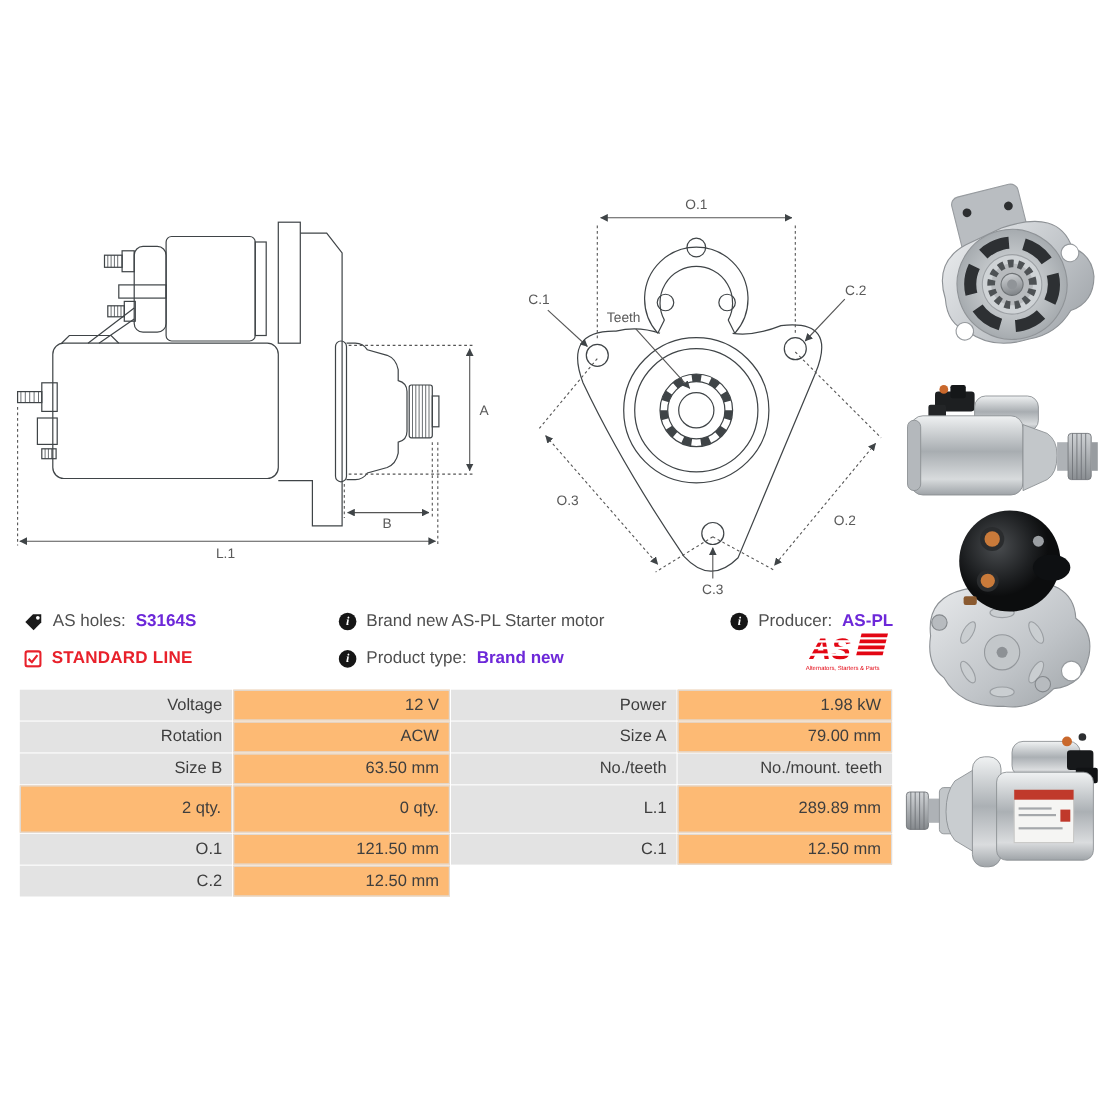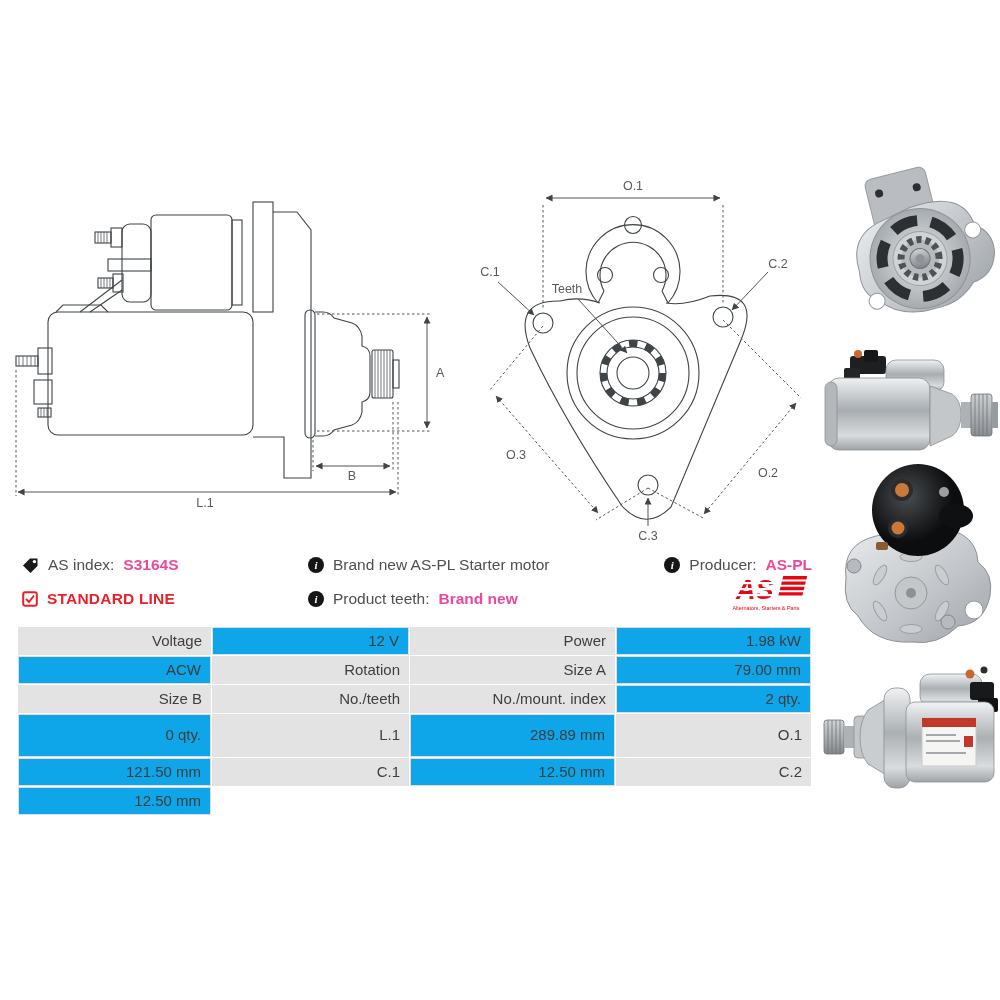--- a/index.html
+++ b/index.html
@@ -3,34 +3,34 @@
 <meta charset="utf-8">
 <style>
   html,body{margin:0;padding:0;background:#fff;}
   #stage{position:relative;width:1000px;height:1000px;background:#fff;overflow:hidden;
          font-family:"Liberation Sans",sans-serif;color:#3e3e3e;}
   .abs{position:absolute;}
   svg text{font-family:"Liberation Sans",sans-serif;}
   .dim{font-size:12.5px;fill:#5a5a5a;}
   
   .inforow{position:absolute;display:flex;align-items:center;gap:9px;font-size:15.5px;color:#4f4f4f;white-space:nowrap;}
-  .inforow b{color:#ec4899;}
+  .inforow b{color:#6d28d9;}
   .redtxt{color:#e8212b;font-weight:bold;letter-spacing:.2px;}
   .iicon{width:16px;height:16px;min-width:16px;border-radius:50%;background:#161616;color:#fff;
          display:flex;align-items:center;justify-content:center;
          font-size:11px;font-weight:bold;font-style:italic;font-family:"Liberation Serif",serif;}
   
   #spec{position:absolute;left:18px;top:627px;display:grid;
         grid-template-columns:193px 197px 205px 195px;
         grid-template-rows:28px 28px 28px 43px 28px 28px;
         gap:1px;font-size:15px;}
   .cell{display:flex;align-items:center;justify-content:flex-end;
         padding-right:9px;box-sizing:border-box;text-align:right;line-height:1.25;color:#3e3e3e;}
   .lab{background:#e3e3e3;}
-  .val{background:#0ea5e9;border:1px solid #dedede;}
+  .val{background:#fdba74;border:1px solid #dedede;}
   .logo-wrap{position:absolute;left:720px;top:573px;width:92px;text-align:center;}
 </style>
 </head>
 <body>
 
 <div id="stage">
 
   <svg class="abs" style="left:0;top:160px" width="820" height="400" viewBox="0 0 820 400">
     <defs>
       <marker id="arr" viewBox="0 0 8 8" refX="7.5" refY="4" markerWidth="7" markerHeight="7" orient="auto-start-reverse">
@@ -254,40 +254,40 @@
     <rect x="104" y="76" width="30" height="2" fill="#a5a8ab"></rect>
     <rect x="104" y="82" width="34" height="2" fill="#a5a8ab"></rect>
     <rect x="104" y="94" width="40" height="2" fill="#a5a8ab"></rect>
   </svg>
 
   <div class="inforow" style="left:22px;top:556px">
     <svg width="17" height="17" viewBox="0 0 17 17">
       <path d="M1,8.5 L8,1.5 H15.5 V9 L8.5,16 Z" fill="#1a1a1a"></path>
       <circle cx="12.4" cy="4.6" r="1.7" fill="#fff"></circle>
     </svg>
-    <span>AS index:</span>
+    <span>AS holes:</span>
     <b>S3164S</b>
   </div>
 
   <div class="inforow" style="left:22px;top:590px">
     <svg width="16" height="16" viewBox="0 0 16 16">
       <rect x="1.2" y="1.2" width="13.6" height="13.6" rx="2" fill="none" stroke="#e8212b" stroke-width="2"></rect>
       <path d="M4,8 L7,11 L12,4.5" fill="none" stroke="#e8212b" stroke-width="2"></path>
     </svg>
     <span class="redtxt">STANDARD LINE</span>
   </div>
 
   <div class="inforow" style="left:308px;top:556px">
     <span class="iicon">i</span>
     <span>Brand new AS-PL Starter motor</span>
   </div>
 
   <div class="inforow" style="left:308px;top:590px">
     <span class="iicon">i</span>
-    <span>Product teeth:</span>
+    <span>Product type:</span>
     <b>Brand new</b>
   </div>
 
   <div class="inforow" style="right:188px;top:556px">
     <span class="iicon">i</span>
     <span>Producer:</span>
     <b>AS-PL</b>
   </div>
 
   <div class="logo-wrap">
@@ -305,29 +305,30 @@
       <text x="46" y="36.5" font-size="5.4" fill="#e30613" text-anchor="middle">Alternators, Starters &amp; Parts</text>
     </svg>
   </div>
 
   <div id="spec">
     <div class="cell lab">Voltage</div>
     <div class="cell val">12 V</div>
     <div class="cell lab">Power</div>
     <div class="cell val">1.98 kW</div>
 
+    <div class="cell lab">Rotation</div>
     <div class="cell val">ACW</div>
-    <div class="cell lab">Rotation</div>
     <div class="cell lab">Size A</div>
     <div class="cell val">79.00 mm</div>
 
     <div class="cell lab">Size B</div>
+    <div class="cell val">63.50 mm</div>
     <div class="cell lab">No./teeth</div>
 
-    <div class="cell lab">No./mount. index</div>
+    <div class="cell lab">No./mount. teeth</div>
     <div class="cell val">2 qty.</div>
     <div class="cell val">0 qty.</div>
 
     <div class="cell lab">L.1</div>
     <div class="cell val">289.89 mm</div>
     <div class="cell lab">O.1</div>
     <div class="cell val">121.50 mm</div>
 
     <div class="cell lab">C.1</div>
     <div class="cell val">12.50 mm</div>

